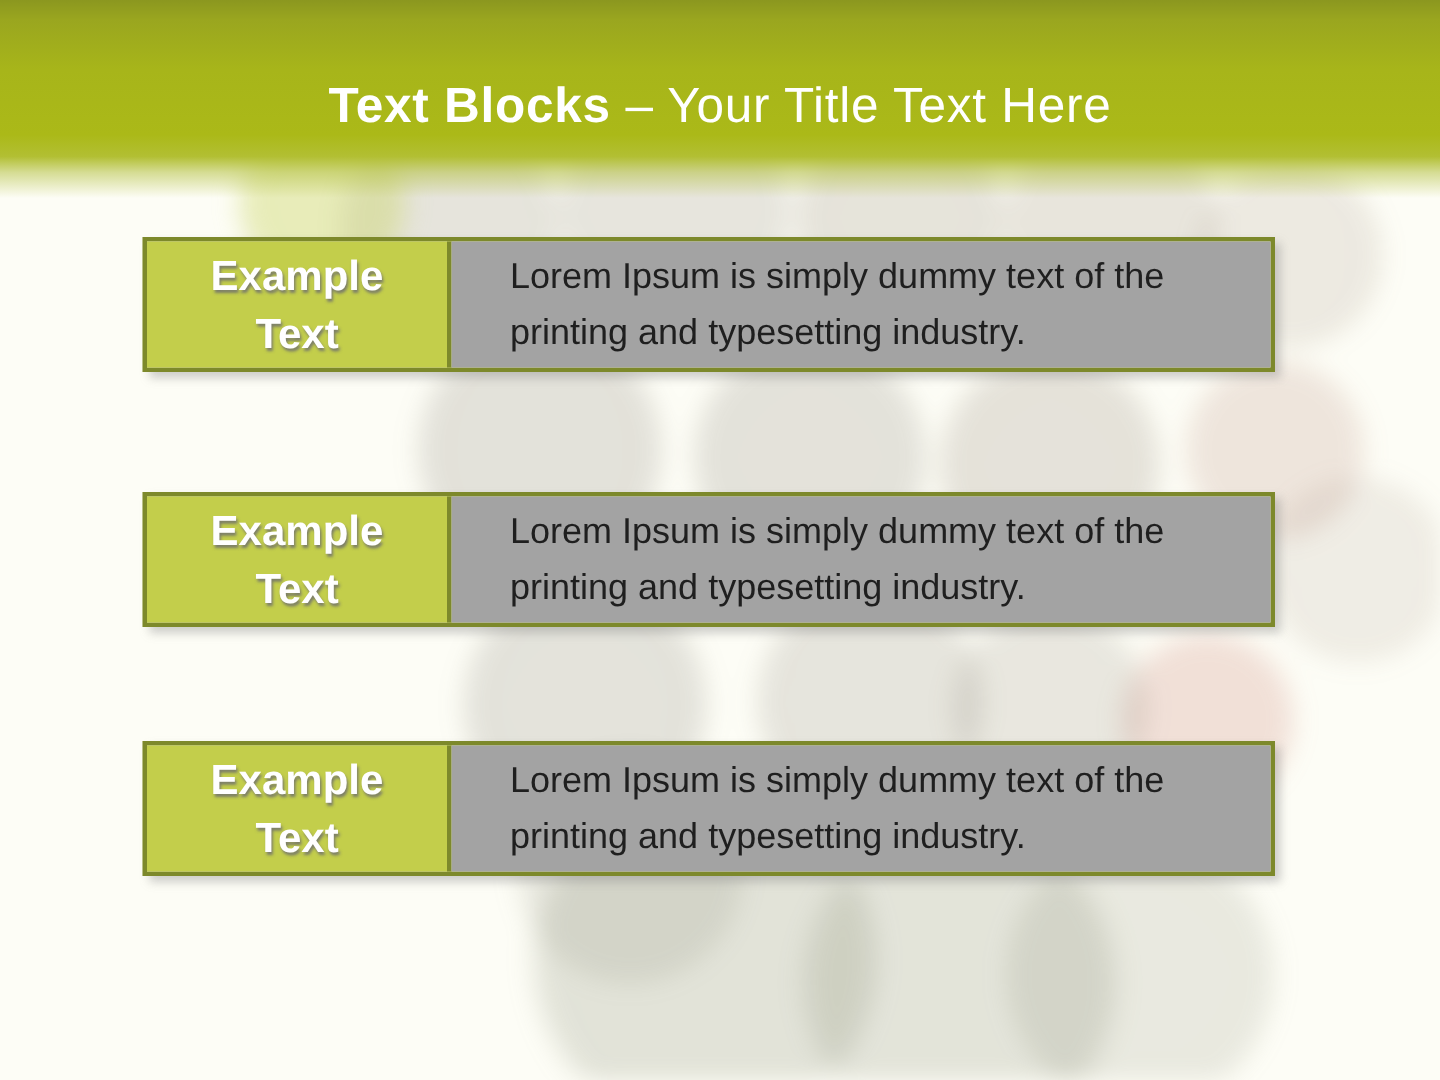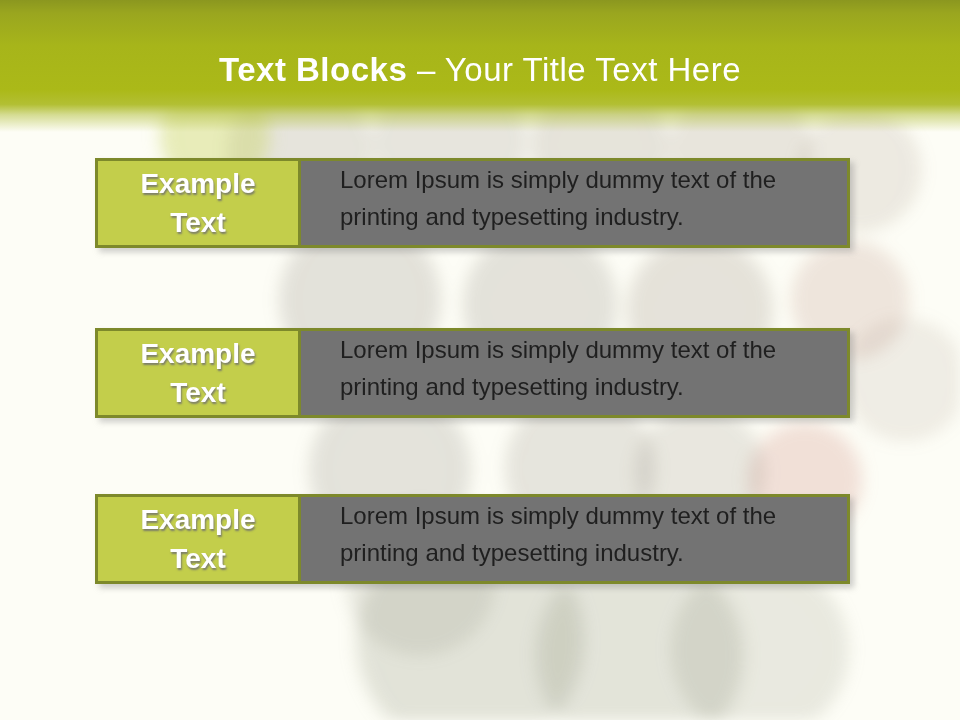--- a/index.html
+++ b/index.html
@@ -105,21 +105,22 @@
     font-size: 28px;
     font-weight: 700;
     line-height: 1.4;
     text-shadow: 1px 2px 2px rgba(110,110,110,0.85);
     padding: 0 14px;
   }
 
   .block-body {
     flex: 1;
     display: flex;
-    background: #737373;
+    align-items: center;
+    background: #a3a3a3;
     padding-left: 39px;
     color: #1f1f1f;
   }
   .body-text {
     display: block;
     max-width: 510px;
     font-size: 24px;
     line-height: 1.55;
   }
 </style>

